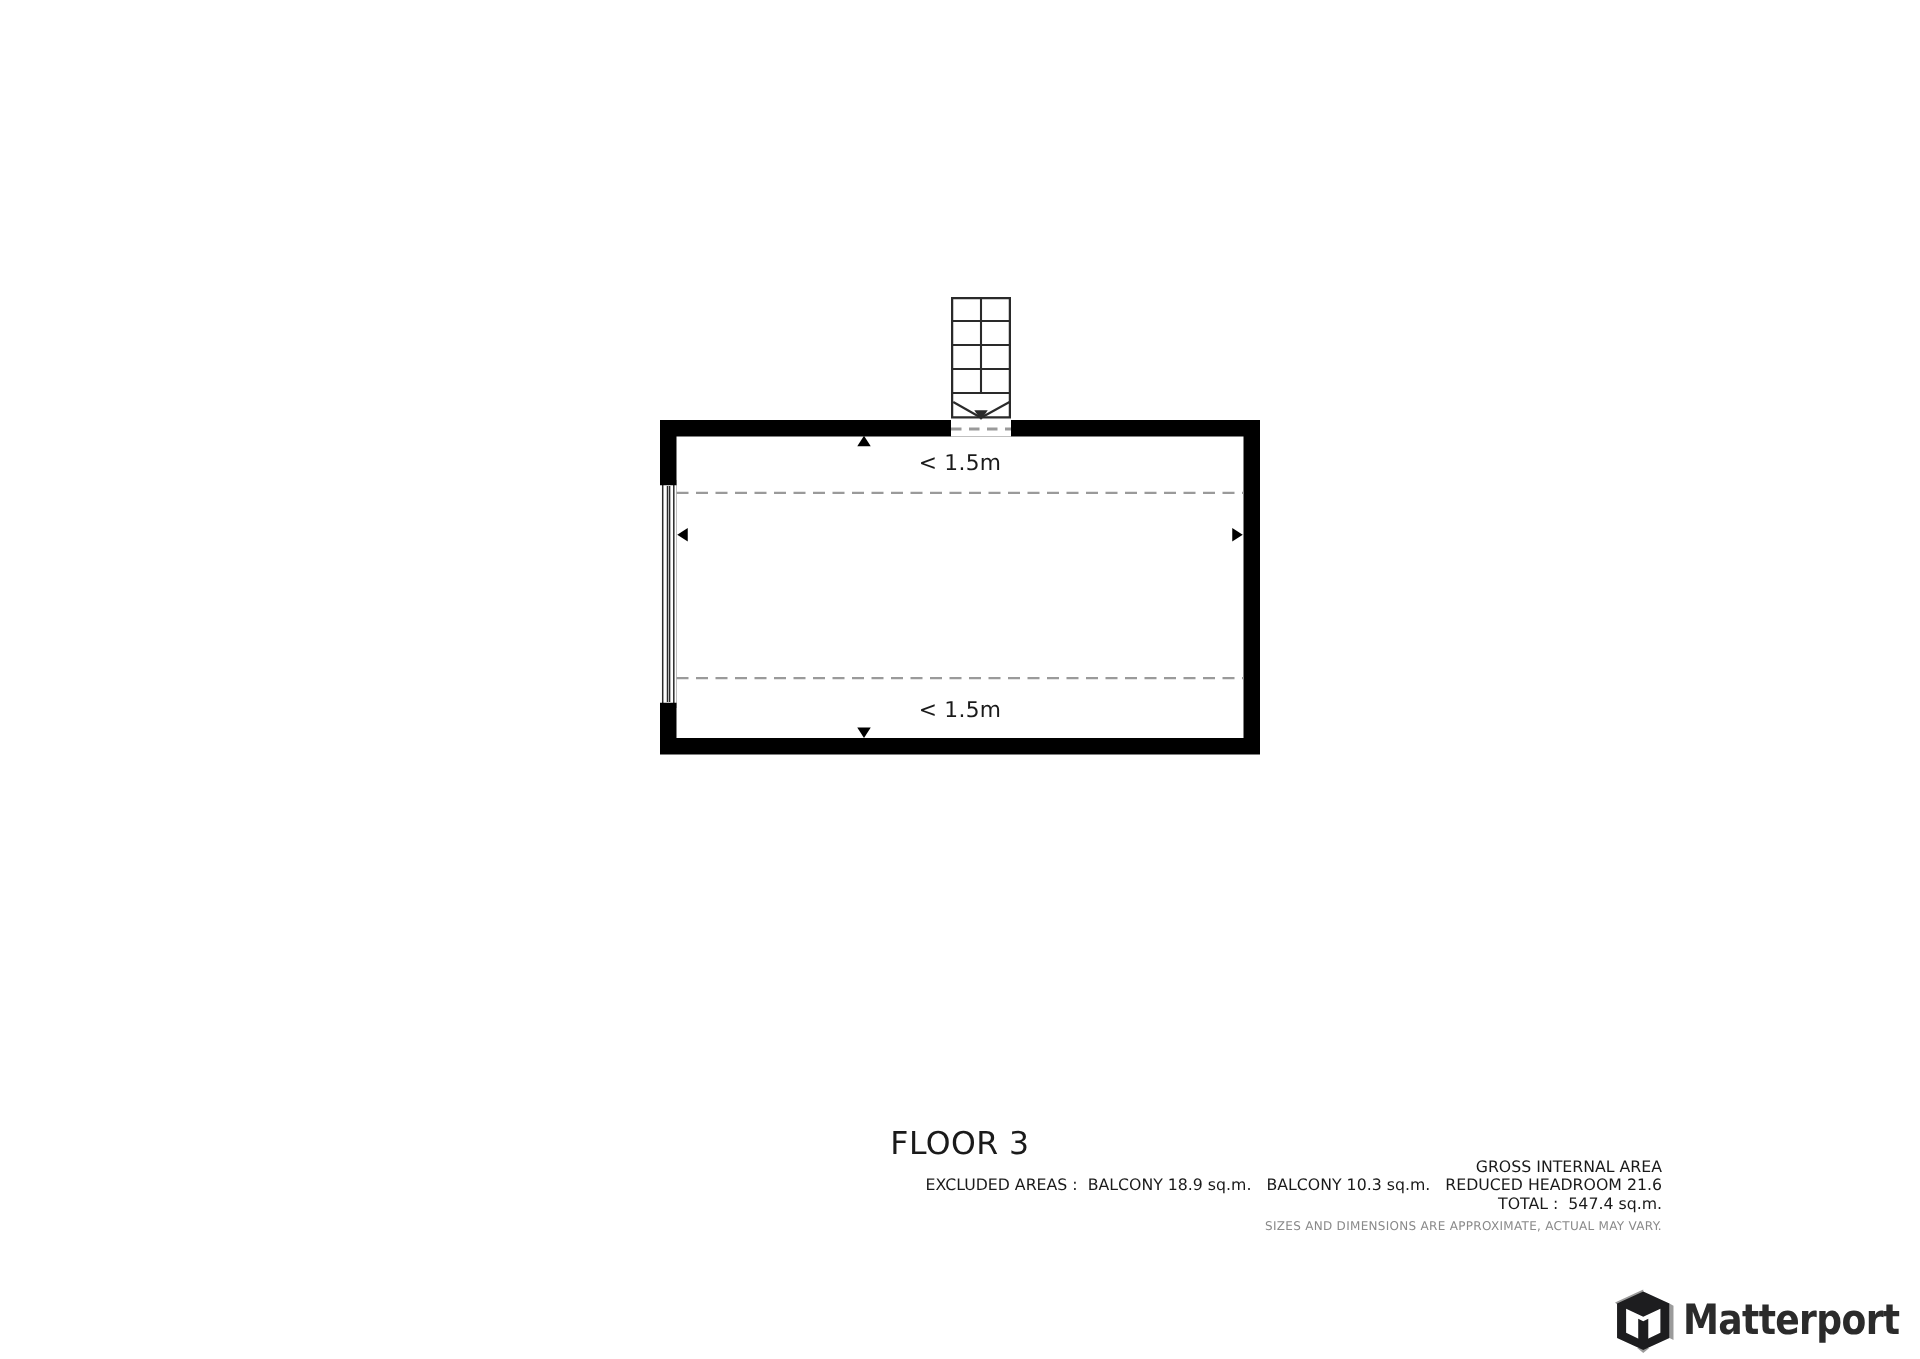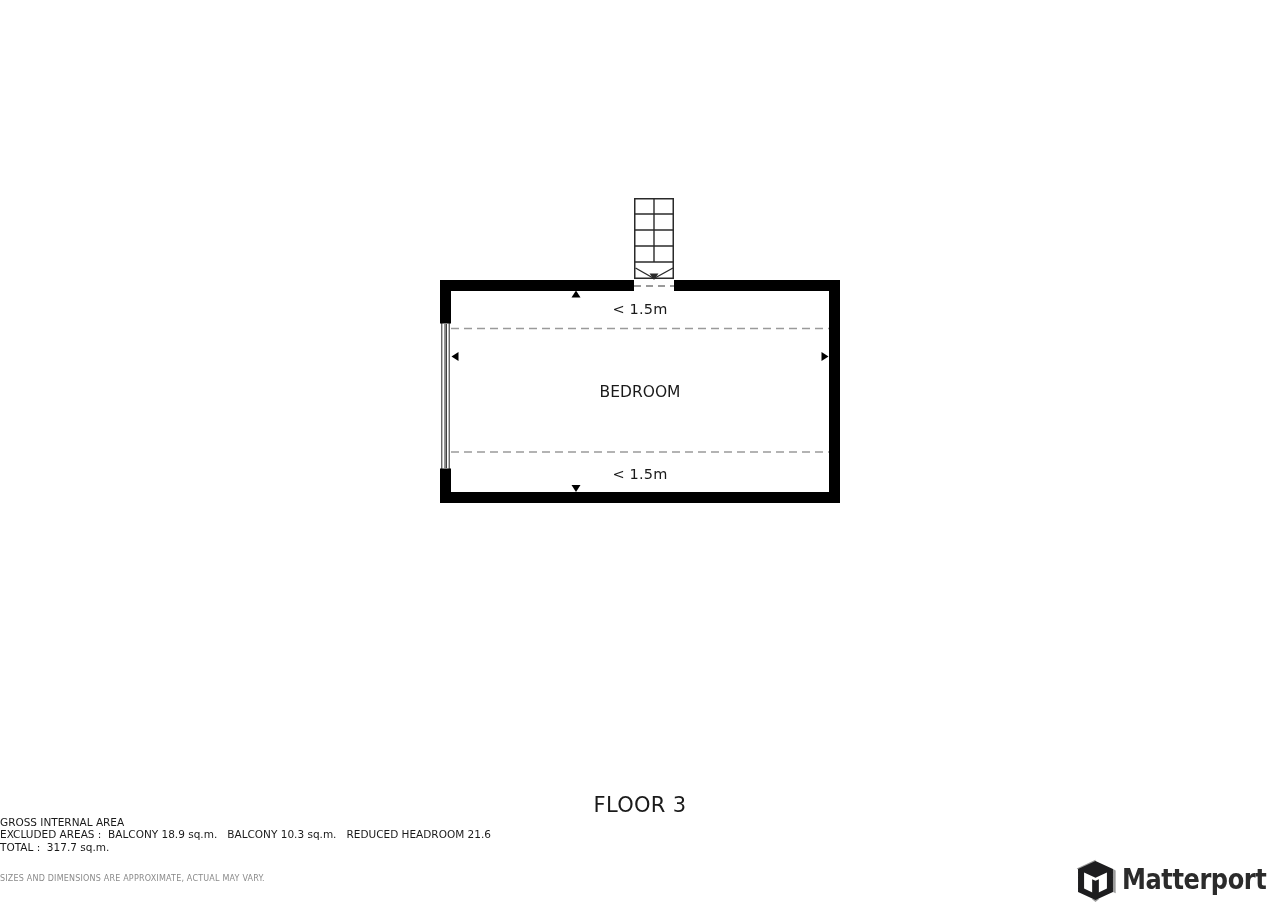--- a/index.html
+++ b/index.html
@@ -24,32 +24,32 @@
     color: #1a1a1a;
   }
   .headroom-label { font-size: 14.5px; letter-spacing: 0.2px; }
   .room-name { font-size: 15.5px; line-height: 17.5px; }
   .room-dims { font-size: 15px; line-height: 17.5px; }
   .floor-title { font-size: 21px; letter-spacing: 0.3px; }
 
   
   .footer-block {
     position: absolute;
-    left: 0; top: 816px;
+    left: 0; top: 772px;
     width: 1108px;
-    text-align: left;
+    text-align: right;
   }
   .footer-line {
     font-size: 10.5px;
     line-height: 12.4px;
     white-space: pre;
     color: #1a1a1a;
   }
   .footer-disclaimer {
-    margin-top: 21px;
+    margin-top: 4px;
     font-size: 8px;
     letter-spacing: 0.2px;
     color: #8a8a8a;
     white-space: pre;
   }
 
   
   .brand {
     position: absolute;
     left: 1074px; top: 858px;
@@ -113,31 +113,30 @@
 
     <polygon points="146,100.5 141.5,107.5 150.5,107.5" fill="#000000"></polygon>
     <polygon points="146,302 141.5,295 150.5,295" fill="#000000"></polygon>
     <polygon points="21.5,166.5 28.5,162 28.5,171" fill="#000000"></polygon>
     <polygon points="398.5,166.5 391.5,162 391.5,171" fill="#000000"></polygon>
   </svg>
 
   <div class="plan-label headroom-label" style="top:301px;">&lt; 1.5m</div>
 
   <div class="plan-label" style="top:384px;">
-    <div class="room-name">BEDROOM</div>
   </div>
 
   <div class="plan-label headroom-label" style="top:466px;">&lt; 1.5m</div>
 
-  <div class="plan-label floor-title" style="top:750px;margin-top:43px;">FLOOR 3</div>
+  <div class="plan-label floor-title" style="top:750px;">FLOOR 3</div>
 
   <div class="footer-block">
     <div class="footer-line">GROSS INTERNAL AREA</div>
     <div class="footer-line">EXCLUDED AREAS :  BALCONY 18.9 sq.m.   BALCONY 10.3 sq.m.   REDUCED HEADROOM 21.6</div>
-    <div class="footer-line">TOTAL :  317.7 sq.m.</div>
+    <div class="footer-line">TOTAL :  547.4 sq.m.</div>
     <div class="footer-disclaimer">SIZES AND DIMENSIONS ARE APPROXIMATE, ACTUAL MAY VARY.</div>
   </div>
 
   <div class="brand">
     <svg class="brand-icon" viewBox="0 0 64 64">
       <polygon points="4,14 32,1 32,5 7,16.5" fill="#9b9b9b"></polygon>
       <polygon points="58,15 62,17 62,51 58,49" fill="#9b9b9b"></polygon>
       <polygon points="26,59 38,59 32,64" fill="#9b9b9b"></polygon>
       <path fill="#1d1d1f" fill-rule="evenodd" d="M6,15 L32,3 L58,15 L58,49 L32,61 L6,49 Z
                M15,20 L32,28 L49,20 L49,44 L32,52 L15,44 Z"></path>

